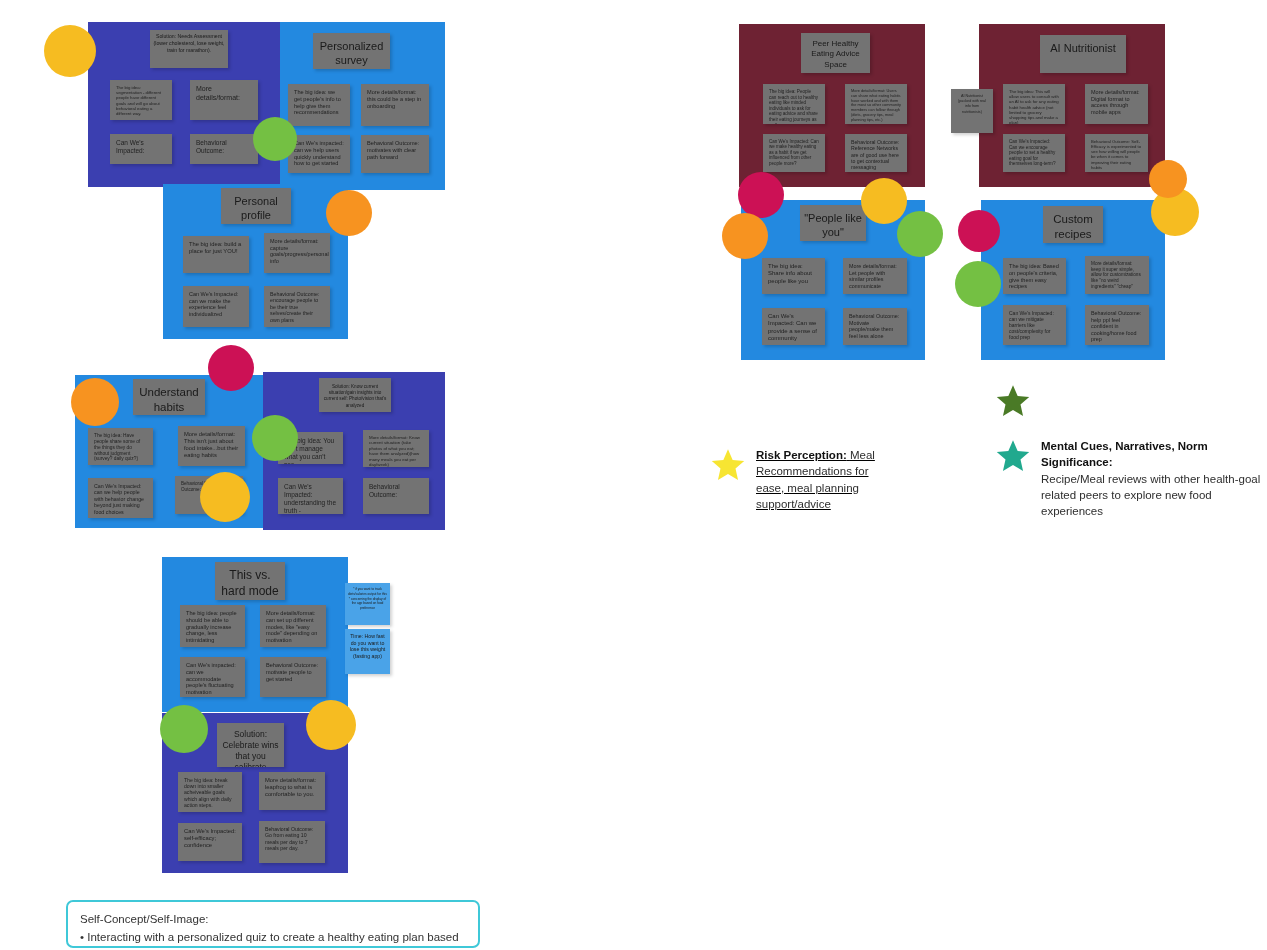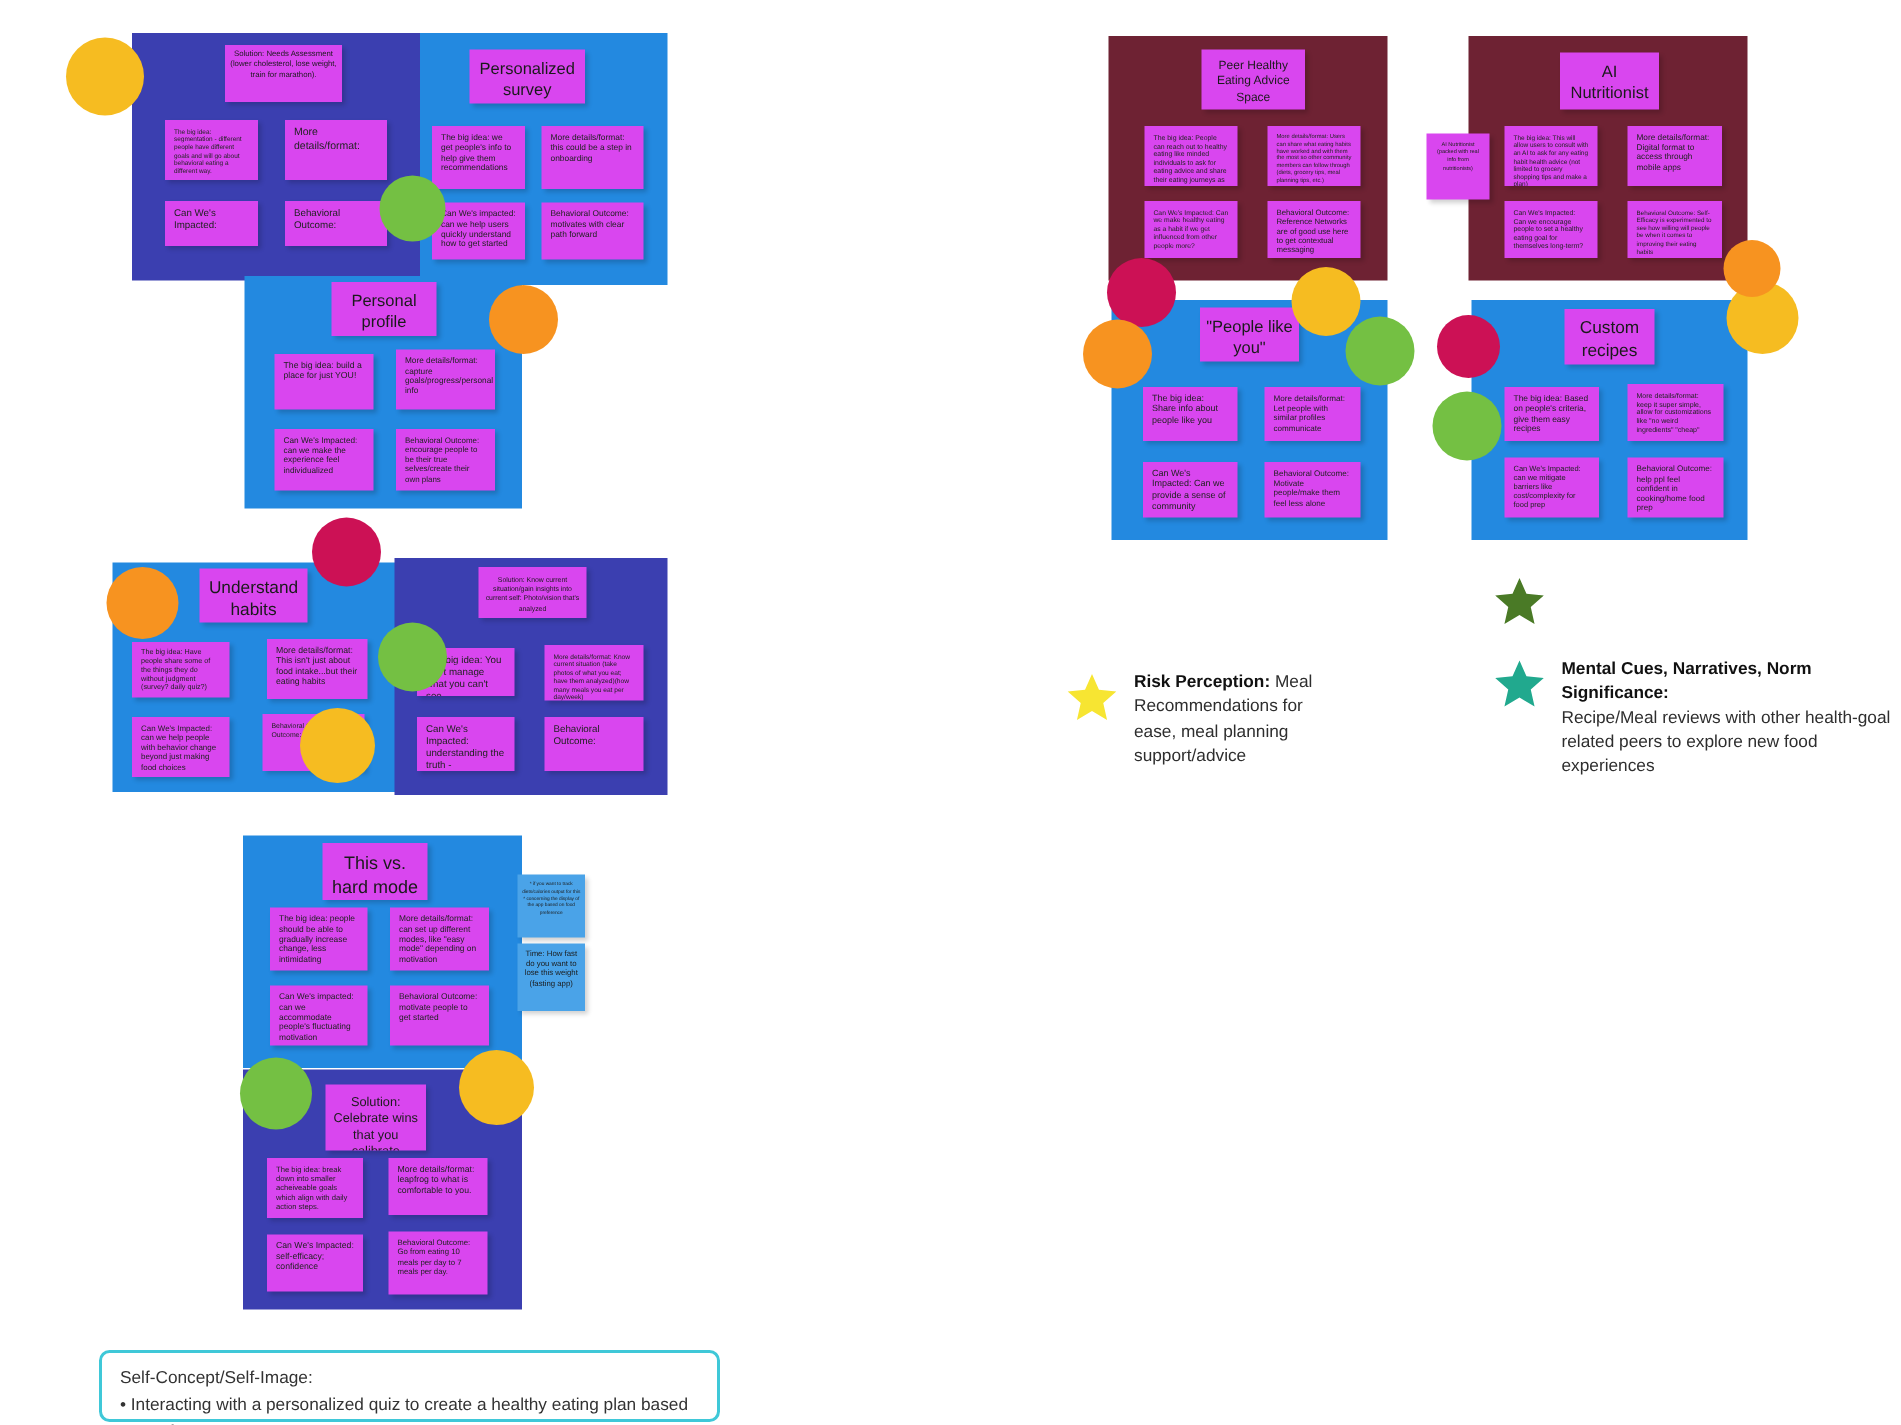--- a/index.html
+++ b/index.html
@@ -10,21 +10,21 @@
     font-family: "Liberation Sans", sans-serif;
     overflow: hidden;
   }
   #canvas { position: relative; width: 1267px; height: 950px; }
 
   .panel { position: absolute; }
 
   
   .note {
     position: absolute;
-    background: #d946ef;
+    background: #737373;
     box-shadow: 2px 2px 3px rgba(0,0,0,0.18);
     color: #222;
     line-height: 1.22;
     padding: 5px 6px;
     overflow: hidden;
   }
   .note.title {
     text-align: center;
     font-size: 14px;
     line-height: 1.3;
@@ -115,21 +115,21 @@
   <div class="note" style="left:259px; top:821px; width:66px; height:42px; font-size:5.2px;">Behavioral Outcome: Go from eating 10 meals per day to 7 meals per day.</div>
 
   <div class="panel" style="left:739px; top:24px; width:186px; height:163px; background:#6e2233;"></div>
   <div class="note title" style="left:801px; top:33px; width:69px; height:40px; font-size:8px;">Peer Healthy Eating Advice Space</div>
   <div class="note" style="left:763px; top:84px; width:62px; height:40px; font-size:4.6px;">The big idea: People can reach out to healthy eating like minded individuals to ask for eating advice and share their eating journeys as well.</div>
   <div class="note" style="left:845px; top:84px; width:62px; height:40px; font-size:3.9px;">More details/format: Users can share what eating habits have worked and with them the most so other community members can follow through (diets, grocery tips, meal planning tips, etc.)</div>
   <div class="note" style="left:763px; top:134px; width:62px; height:38px; font-size:4.5px;">Can We's Impacted: Can we make healthy eating as a habit if we get influenced from other people more?</div>
   <div class="note" style="left:845px; top:134px; width:62px; height:38px; font-size:5.2px;">Behavioral Outcome: Reference Networks are of good use here to get contextual messaging</div>
 
   <div class="panel" style="left:979px; top:24px; width:186px; height:163px; background:#6e2233;"></div>
-  <div class="note title" style="left:1040px; top:35px; width:66px; height:38px; font-size:11px;">AI Nutritionist</div>
+  <div class="note title" style="left:1040px; top:35px; width:86px; height:38px; font-size:11px;">AI Nutritionist</div>
   <div class="note" style="left:951px; top:89px; width:42px; height:44px; font-size:3.7px; text-align:center; line-height:1.4;">AI Nutritionist (packed with real info from nutritionists)</div>
   <div class="note" style="left:1003px; top:84px; width:62px; height:40px; font-size:4.3px;">The big idea: This will allow users to consult with an AI to ask for any eating habit health advice (not limited to grocery shopping tips and make a plan)</div>
   <div class="note" style="left:1085px; top:84px; width:63px; height:40px; font-size:5.5px;">More details/format: Digital format to access through mobile apps</div>
   <div class="note" style="left:1003px; top:134px; width:62px; height:38px; font-size:4.6px;">Can We's Impacted: Can we encourage people to set a healthy eating goal for themselves long-term?</div>
   <div class="note" style="left:1085px; top:134px; width:63px; height:38px; font-size:4.2px;">Behavioral Outcome: Self-Efficacy is experimented to see how willing will people be when it comes to improving their eating habits</div>
 
   <div class="panel" style="left:741px; top:200px; width:184px; height:160px; background:#2389e0;"></div>
   <div class="note title" style="left:800px; top:205px; width:66px; height:36px; font-size:11px;">"People like you"</div>
   <div class="note" style="left:762px; top:258px; width:63px; height:36px; font-size:6px;">The big idea: Share info about people like you</div>
   <div class="note" style="left:843px; top:258px; width:64px; height:36px; font-size:5.4px;">More details/format: Let people with similar profiles communicate</div>
@@ -156,21 +156,21 @@
   <div class="circle" style="left:738px; top:172px; width:46px; height:46px; background:#cc1155;"></div>
   <div class="circle" style="left:722px; top:213px; width:46px; height:46px; background:#f79320;"></div>
   <div class="circle" style="left:861px; top:178px; width:46px; height:46px; background:#f6bc21;"></div>
   <div class="circle" style="left:897px; top:211px; width:46px; height:46px; background:#74c043;"></div>
   <div class="circle" style="left:958px; top:210px; width:42px; height:42px; background:#cc1155;"></div>
   <div class="circle" style="left:955px; top:261px; width:46px; height:46px; background:#74c043;"></div>
   <div class="circle" style="left:1151px; top:188px; width:48px; height:48px; background:#f6bc21;"></div>
   <div class="circle" style="left:1149px; top:160px; width:38px; height:38px; background:#f79320;"></div>
 
 
-  <div class="legend-item" style="left:710px; top:447px;">
+  <div class="legend-item" style="left:710px; top:447px;text-decoration:underline;">
     <svg class="star" width="36" height="36" viewBox="0 0 24 24">
       <polygon points="12,1.5 15.1,8.6 22.8,9.3 17,14.4 18.7,22 12,18 5.3,22 7,14.4 1.2,9.3 8.9,8.6" fill="#f7e532"></polygon>
     </svg>
     <div class="legend-text" style="max-width:130px;">
       <b>Risk Perception:</b>
       <span>Meal Recommendations for ease, meal planning support/advice</span>
     </div>
   </div>
 
   <div class="legend-item" style="left:995px; top:383px;">

